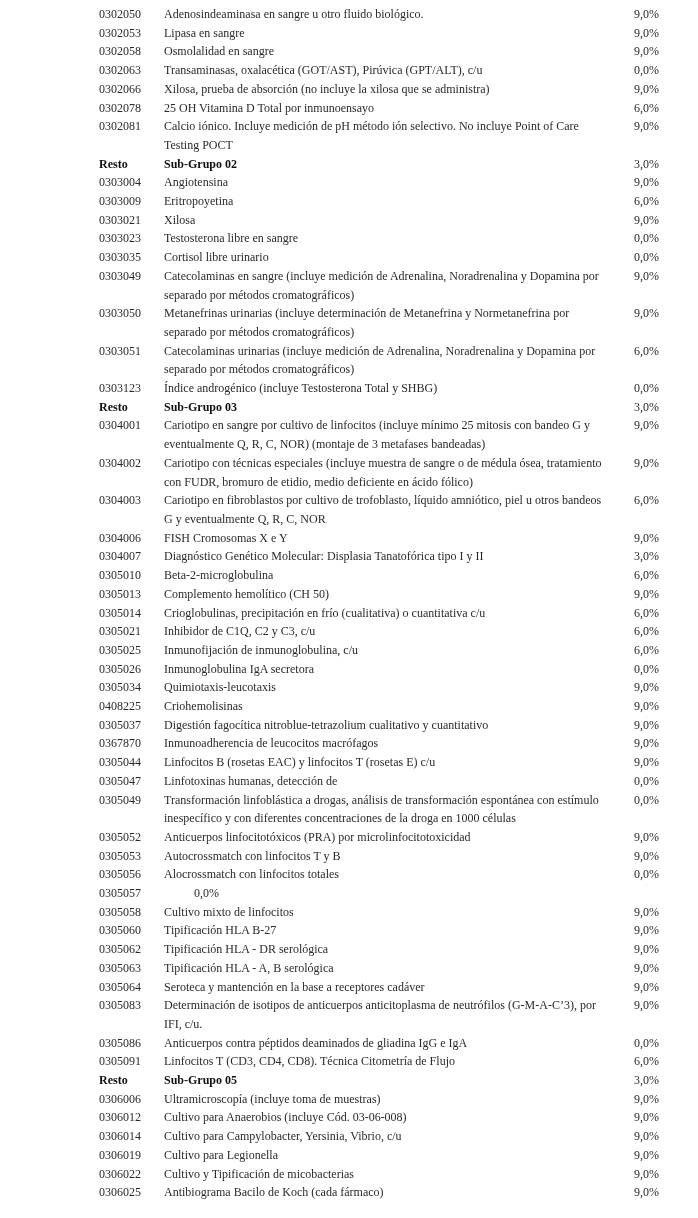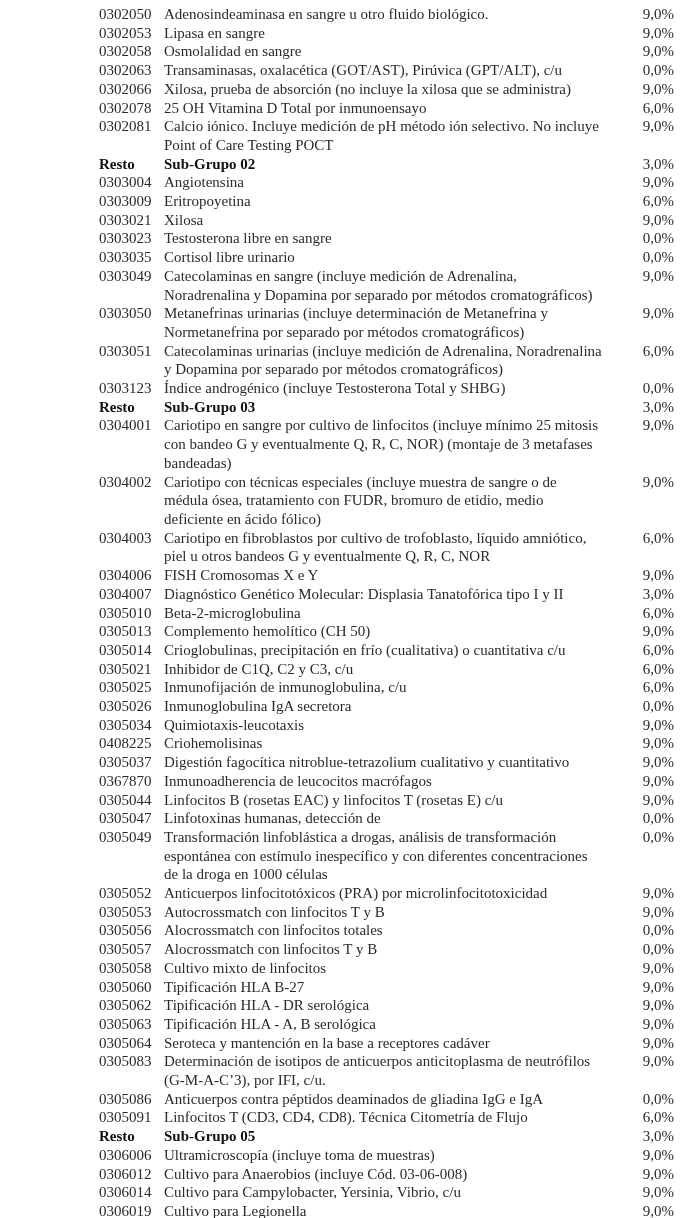--- a/index.html
+++ b/index.html
@@ -1,22 +1,22 @@
 <!DOCTYPE html>
 <html><head>
 <meta charset="utf-8">
 <style>
   html, body { margin:0; padding:0; background:#ffffff; }
   body { width:698px; height:1218px; overflow:hidden; position:relative;
          font-family:"Liberation Serif", "DejaVu Serif", serif; color:#2a2a2a; }
   .table { position:absolute; left:99px; top:5px; width:570px; }
-  .row { display:flex; font-size:15px; line-height:18.7px; }
+  .row { display:flex; font-size:12px; line-height:18.7px; }
   .code { width:65px; flex:none; }
   .desc { width:440px; flex:none;font-family:Liberation Serif, serif; }
-  .pct { margin-left:30px; width:40px; flex:none; text-align:right; }
+  .pct { margin-left:30px; width:40px; flex:none; }
   .row.sub { font-weight:bold; color:#111; }
   .row.sub .pct { font-weight:normal; color:#2a2a2a; }
 </style>
 </head>
 <body>
 
 <div class="table" id="tbl">
     <div class="row">
       <div class="code">0302050</div>
       <div class="desc">Adenosindeaminasa en sangre u otro fluido biológico.</div>
@@ -207,21 +207,20 @@
       <div class="desc">Autocrossmatch con linfocitos T y B</div>
       <div class="pct">9,0%</div>
     </div>
     <div class="row">
       <div class="code">0305056</div>
       <div class="desc">Alocrossmatch con linfocitos totales</div>
       <div class="pct">0,0%</div>
     </div>
     <div class="row">
       <div class="code">0305057</div>
-      <div class="desc">Alocrossmatch con linfocitos T y B</div>
       <div class="pct">0,0%</div>
     </div>
     <div class="row">
       <div class="code">0305058</div>
       <div class="desc">Cultivo mixto de linfocitos</div>
       <div class="pct">9,0%</div>
     </div>
     <div class="row">
       <div class="code">0305060</div>
       <div class="desc">Tipificación HLA B-27</div>

